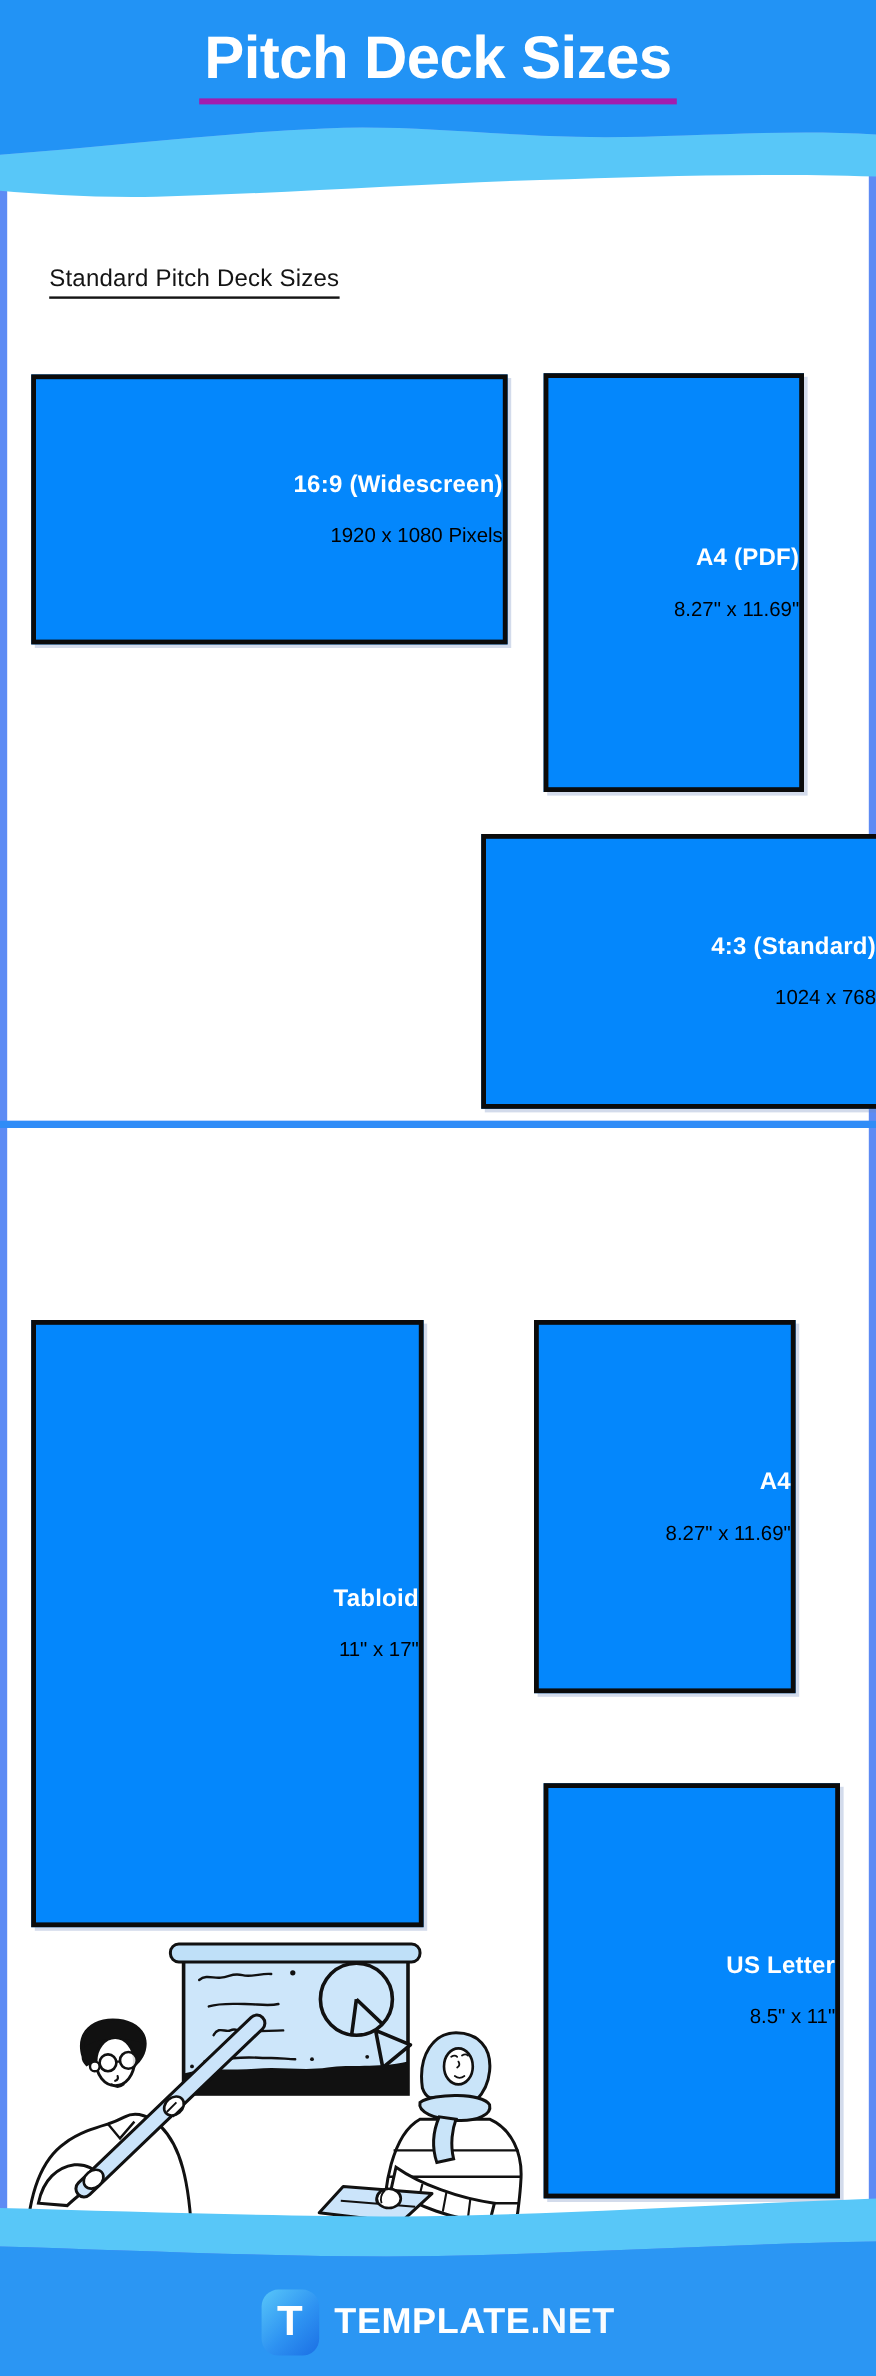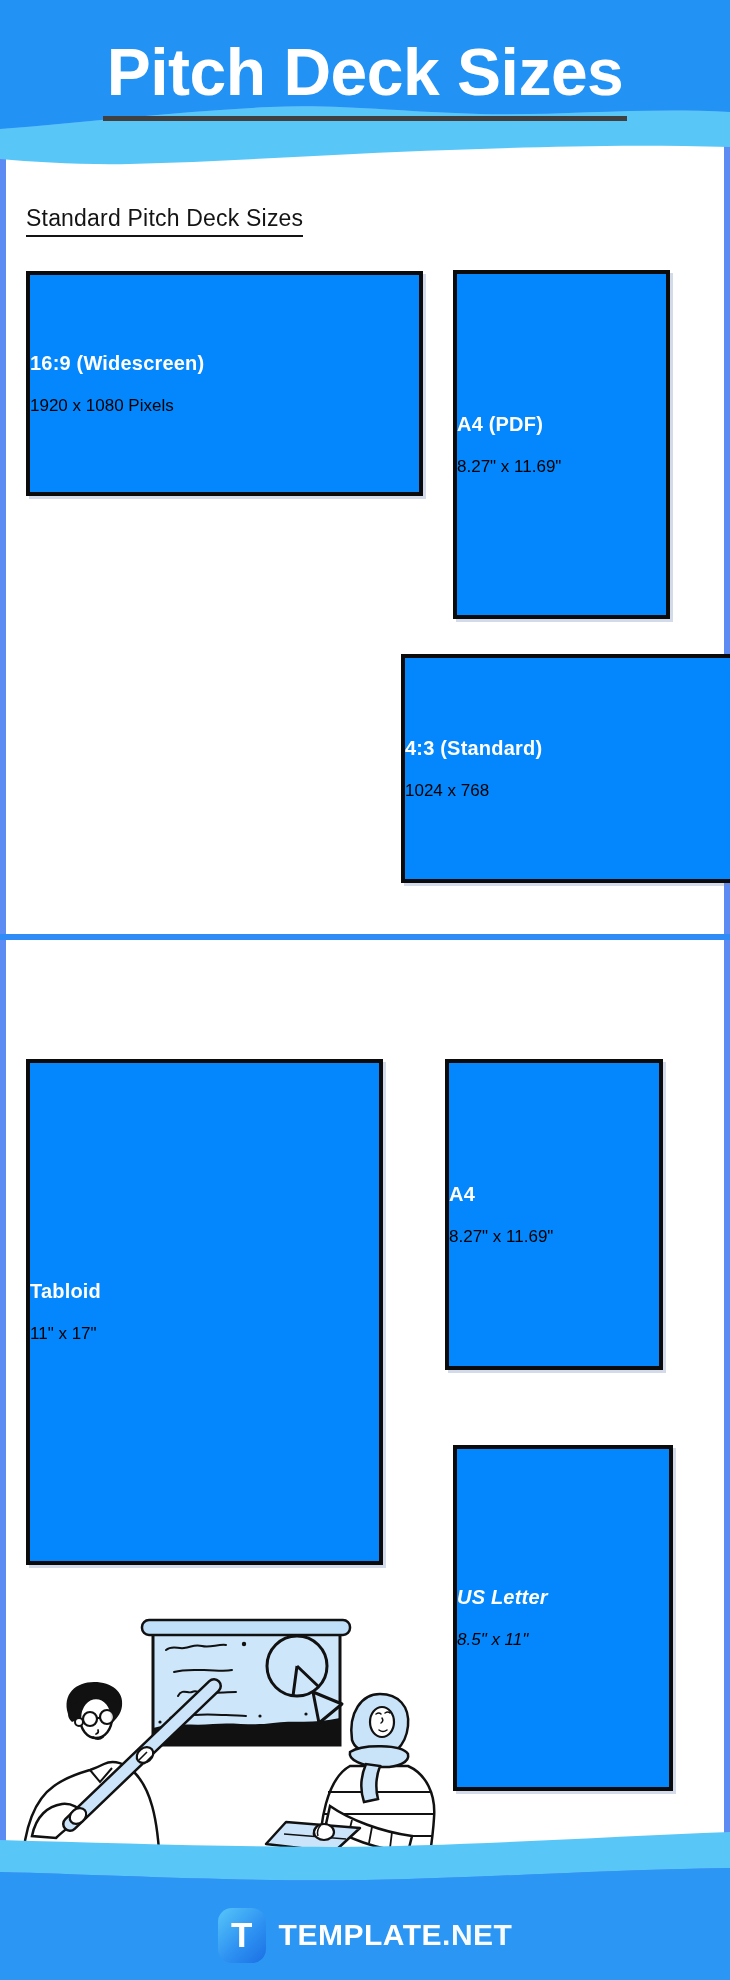--- a/index.html
+++ b/index.html
@@ -12,50 +12,51 @@
   .panel.p1{top:140px;height:794px;}
   .panel.p2{top:940px;height:908px;}
   .divider{position:absolute;left:0;right:0;top:934px;height:6px;background:#2F8CF7;}
 
   .header-wave,.footer-wave{position:absolute;left:0;width:730px;display:block;}
   .header-wave{top:0;height:170px;}
   .footer-wave{top:1828px;height:152px;}
 
   .title-wrap{position:absolute;left:0;right:0;top:20px;text-align:center;}
   h1{
-    display:inline-block;margin:16px;color:#FFFFFF;font-size:66px;font-weight:700;
+    display:inline-block;margin:0;color:#FFFFFF;font-size:50px;font-weight:700;
     line-height:1.12;letter-spacing:-.5px;
-    border-bottom:5px solid #404040;padding:0 4px 6px 4px;
+    border-bottom:5px solid #a21caf;padding:0 4px 6px 4px;
   }
 
   h2{
-    position:absolute;margin:0;color:#141414;font-weight:400;font-size:23px;
+    position:absolute;margin:15px;color:#141414;font-weight:400;font-size:20px;
     letter-spacing:.2px;line-height:1.1;
   }
   h2 span{display:inline-block;border-bottom:2px solid #141414;padding-bottom:4px;}
   .h2-standard{left:26px;top:206px;}
   .h2-print{left:26px;top:981px;}
 
   .size-box{
     position:absolute;box-sizing:border-box;
     background:#0487FC;border:4px solid #0B0B0B;
-    display:flex;flex-direction:column;align-items:flex-start;justify-content:center;
+    display:flex;flex-direction:column;align-items:flex-end;justify-content:center;
     gap:21px;text-align:center;color:#FFFFFF;
     box-shadow:3px 3px 0 rgba(110,135,190,.30);
+    margin-top:41px;
   }
   .size-box .box-label{font-size:20px;font-weight:700;letter-spacing:.2px;}
   .size-box .box-size{font-size:17px;font-weight:400;color:#000000;}
 
   .b-widescreen{left:26px; top:271px; width:397px;height:225px;}
   .b-a4pdf    {left:453px;top:270px; width:217px;height:349px;}
   .b-square   {left:26px; top:529px; width:302px;height:302px;}
   .b-43       {left:401px;top:654px; width:333px;height:229px;}
-  .b-tabloid  {left:26px; top:1059px;width:357px;height:506px;}
+  .b-tabloid  {left:26px; top:1059px;width:327px;height:506px;}
   .b-a4print  {left:445px;top:1059px;width:218px;height:311px;}
-  .b-usletter {left:453px;top:1445px;width:220px;height:346px;font-style:italic;}
+  .b-usletter {left:453px;top:1445px;width:247px;height:346px;}
 
   .illustration{position:absolute;left:8px;top:1606px;width:442px;height:262px;}
 
   .logo-row{
     position:absolute;left:0;right:0;top:1904px;height:62px;
     display:flex;align-items:center;justify-content:center;gap:13px;
   }
   .logo-icon{
     width:48px;height:55px;border-radius:14px;
     background:linear-gradient(135deg,#58C6F9 0%,#2E93F2 55%,#1B6FE4 100%);

